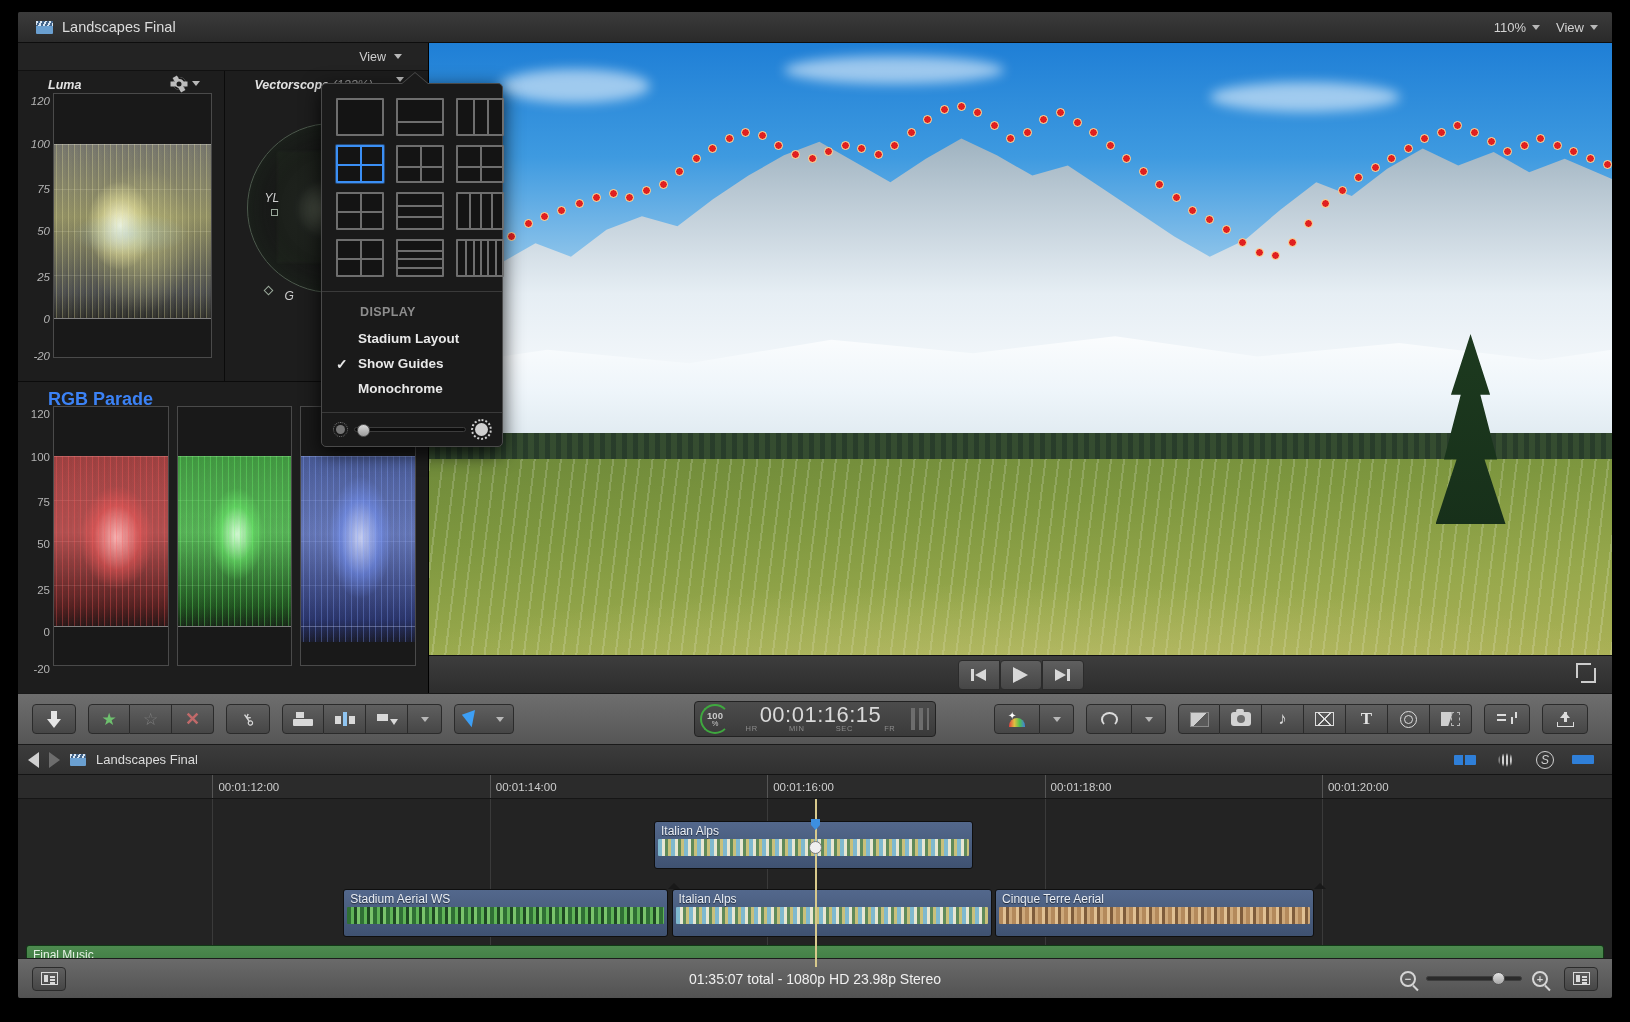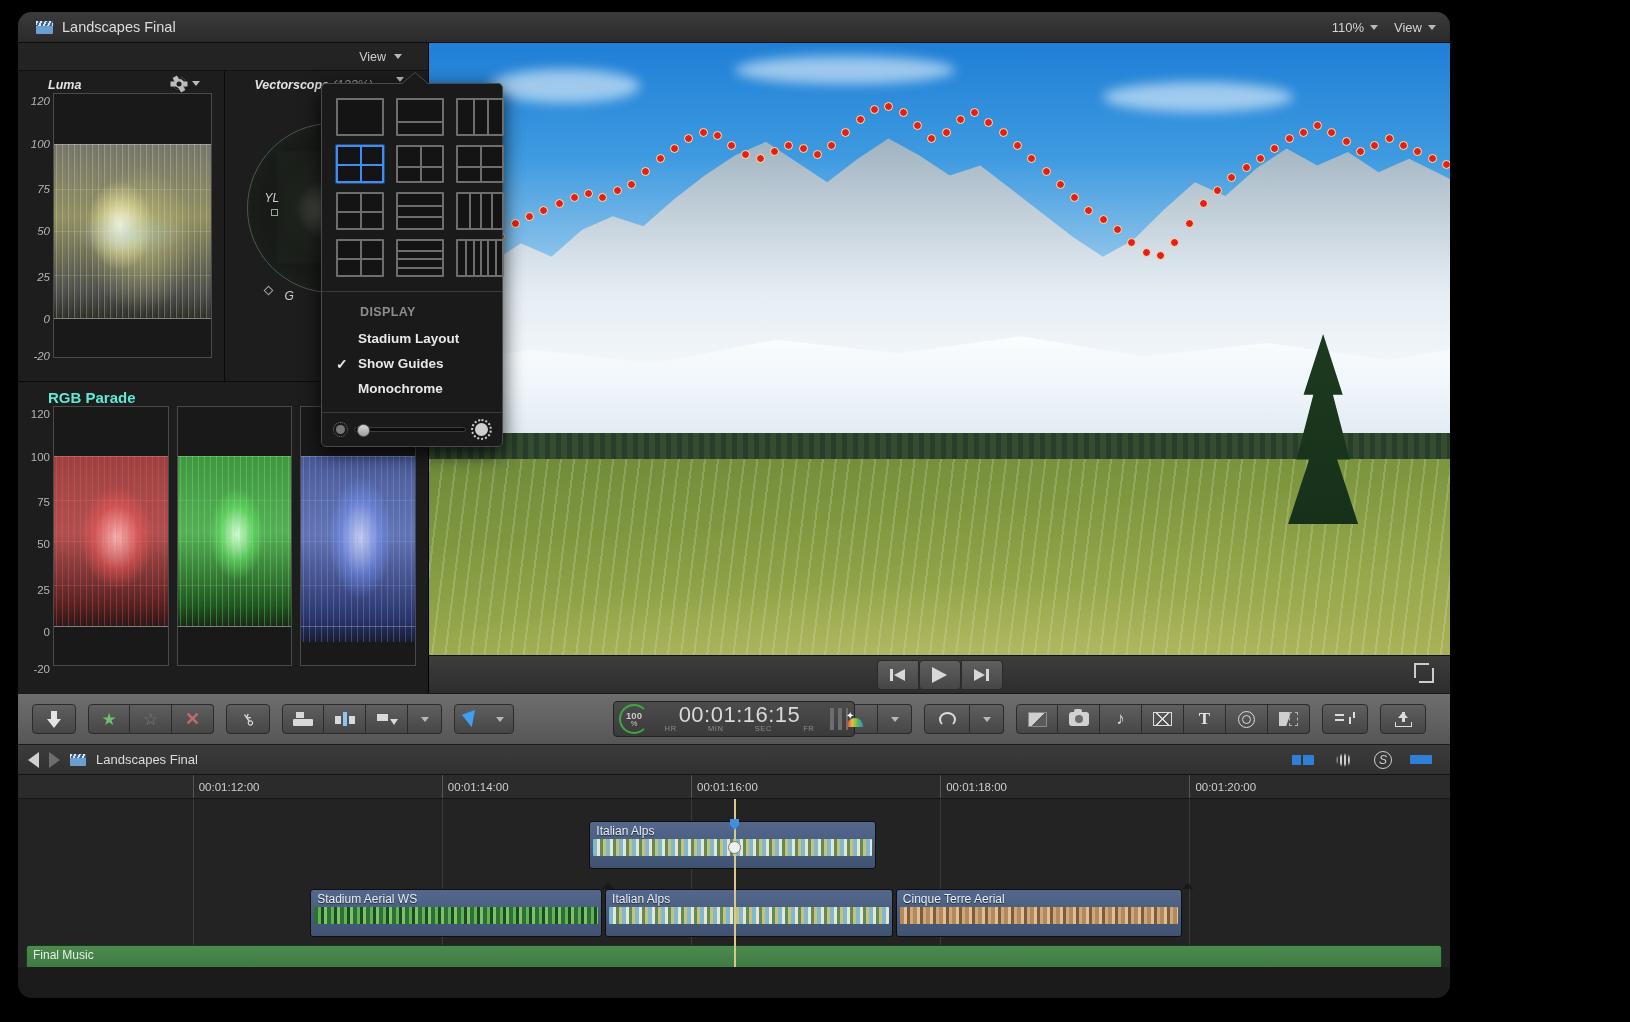--- a/index.html
+++ b/index.html
@@ -5,23 +5,23 @@
   * { box-sizing: border-box; margin:0; padding:0; }
   body {
     width:1630px; height:1022px;
     background:#000;
     font-family:"Liberation Sans", sans-serif;
     overflow:hidden;
     -webkit-font-smoothing:antialiased;
   }
   .app {
     position:absolute; left:18px; top:12px;
-    width:1432px; height:986px;
+    width:1594px; height:986px;
     background:#1b1b1b;
-    border-radius:14px;
+    border-radius:2px;
     overflow:hidden;
     box-shadow:0 0 2px #000;
   }
 
   
   .titlebar {
     height:31px;
     background:linear-gradient(#3b3b3b,#2a2a2a);
     border-bottom:1px solid #0d0d0d;
     display:flex; align-items:center;
@@ -139,21 +139,21 @@
   .vec-box{ position:absolute; width:7px;height:7px;border:1px solid #9aa89a;}
   .vec-dia{ position:absolute; width:7px;height:7px;border:1px solid #9aa89a; transform:rotate(45deg);}
   .vec-trace{
     position:absolute; left:30px; top:28px; width:110px; height:112px;
     background:radial-gradient(ellipse 42% 38% at 46% 52%, rgba(210,230,190,.30), rgba(90,140,80,.06) 70%);
     filter:blur(1px);
   }
 
   
   .parade { position:relative; height:310px; }
-  .parade-title{ position:absolute; left:30px; top:7px; color:#5eead4; font-size:15px; font-weight:bold;}
+  .parade-title{ position:absolute; left:30px; top:7px; color:#3b82f6; font-size:18px; font-weight:bold;}
   .parade-axis{ position:absolute; left:4px; top:24px; width:28px; height:266px;}
   .parade-axis div{ position:absolute; right:0; color:#b4b4b4; font-size:11.5px; transform:translateY(-50%);}
   .parade-graphs{ position:absolute; left:35px; top:24px; right:12px; bottom:26px; display:flex; gap:8px;}
   .pg { flex:1; position:relative; background:#191919; border:1px solid #4a4a4a; overflow:hidden;}
 
   
   .viewer { flex:1; position:relative; background:#000; overflow:hidden; }
   .sky{ position:absolute; left:0;top:0;right:0;height:46%;
     background:linear-gradient(180deg,#1f7fd6 0%,#3e9ae0 38%,#8cc3ea 72%,#cfe4f2 100%);}
   .cloud{position:absolute;border-radius:50%;background:rgba(255,255,255,.55);filter:blur(6px);}
@@ -886,14 +886,34 @@
       <div class="audio-wave"></div>
     </div>
 
     <div class="playhead" style="left:50.0%;">
       
     </div>
     <div class="blue-marker" style="left:calc(50.0% - 4px); top:20px;"></div>
     <div class="skimmer-dot" style="left:calc(50.0% - 6px); top:42px;"></div>
   </div>
 
+  <div class="statusbar">
+    <div class="sb-btn">
+      <span class="sb-ic"></span>
+    </div>
+    <div class="sb-text">01:35:07 total - 1080p HD 23.98p Stereo</div>
+    <div class="sb-right">
+      <span class="mag">
+          <b>−</b>
+        </span>
+      <span class="zoom-track">
+        <span class="zoom-knob"></span>
+      </span>
+      <span class="mag">
+          <b>+</b>
+        </span>
+      <span class="sb-btn" style="margin-left:6px;">
+        <span class="sb-ic"></span>
+      </span>
+    </div>
+  </div>
 
 </div>
 
 </body></html>

